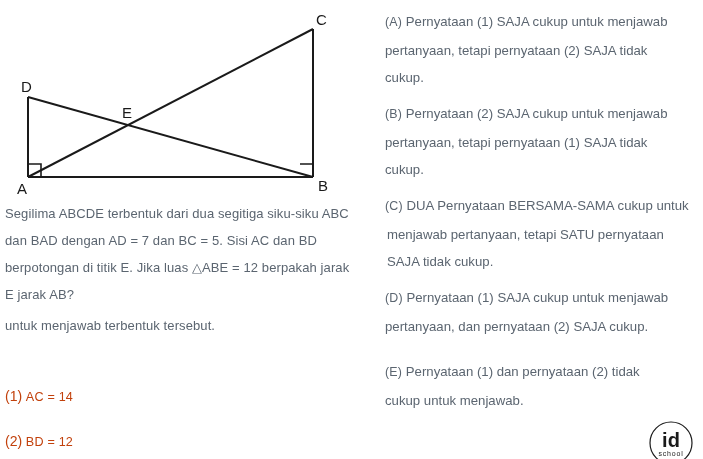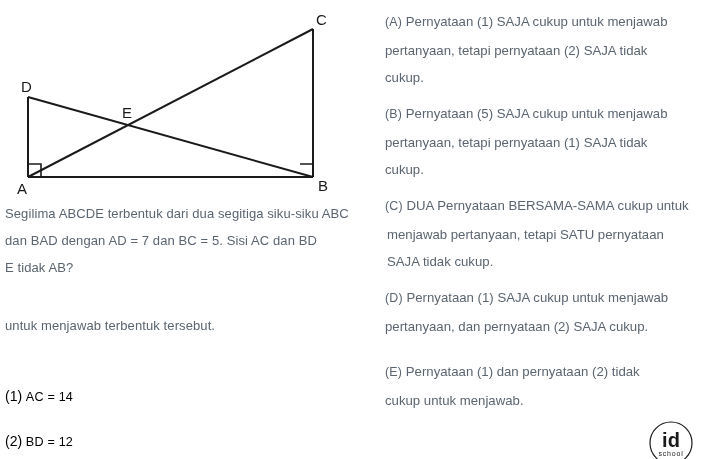--- a/index.html
+++ b/index.html
@@ -62,21 +62,21 @@
     left: 5px;
     top: 312px;
     width: 372px;
   }
 
   .stmt {
     position: absolute;
     left: 5px;
     font-size: 13.2px;
     line-height: 27px;
-    color: #000000;
+    color: #c2410c;
     white-space: nowrap;
   }
   .stmt-1 { top: 383px; }
   .stmt-2 { top: 428px; }
   .stmt .paren { font-size: 14px; }
   .stmt .body  { font-size: 12.6px; letter-spacing: 0.2px; }
 
   
   .right-col {
     position: absolute;
@@ -144,21 +144,22 @@
         <text x="318" y="191" font-family="'Liberation Sans', sans-serif" font-size="15" fill="#1a1a1a">B</text>
         <text x="316" y="25" font-family="'Liberation Sans', sans-serif" font-size="15" fill="#1a1a1a">C</text>
         <text x="21" y="92" font-family="'Liberation Sans', sans-serif" font-size="15" fill="#1a1a1a">D</text>
         <text x="122" y="118" font-family="'Liberation Sans', sans-serif" font-size="15" fill="#1a1a1a">E</text>
       </svg>
     </div>
 
     <div class="question-block">
       <div class="q-line">Segilima ABCDE terbentuk dari dua segitiga siku-siku ABC</div>
       <div class="q-line">dan BAD dengan AD = 7 dan BC = 5. Sisi AC dan BD</div>
-      <div class="q-line">E tidak AB?</div>
+      <div class="q-line">berpotongan di titik E. Jika luas △ABE = 12 berpakah jarak</div>
+      <div class="q-line">E jarak AB?</div>
     </div>
 
     <div class="instruction-block">
       <div class="q-line">untuk menjawab terbentuk tersebut.</div>
     </div>
 
     <div class="stmt stmt-1">
       <span class="paren">(1)</span>
       <span class="body">AC = 14</span>
     </div>
@@ -176,21 +177,21 @@
         <span class="opt-tag">(A)</span>
         <span>Pernyataan (1) SAJA cukup untuk menjawab</span>
       </div>
       <div class="opt-line">pertanyaan, tetapi pernyataan (2) SAJA tidak</div>
       <div class="opt-line">cukup.</div>
     </div>
 
     <div class="option opt-b">
       <div class="opt-line">
         <span class="opt-tag">(B)</span>
-        <span>Pernyataan (5) SAJA cukup untuk menjawab</span>
+        <span>Pernyataan (2) SAJA cukup untuk menjawab</span>
       </div>
       <div class="opt-line">pertanyaan, tetapi pernyataan (1) SAJA tidak</div>
       <div class="opt-line">cukup.</div>
     </div>
 
     <div class="option opt-c">
       <div class="opt-line">
         <span class="opt-tag">(C)</span>
         <span>DUA Pernyataan BERSAMA-SAMA cukup untuk</span>
       </div>

